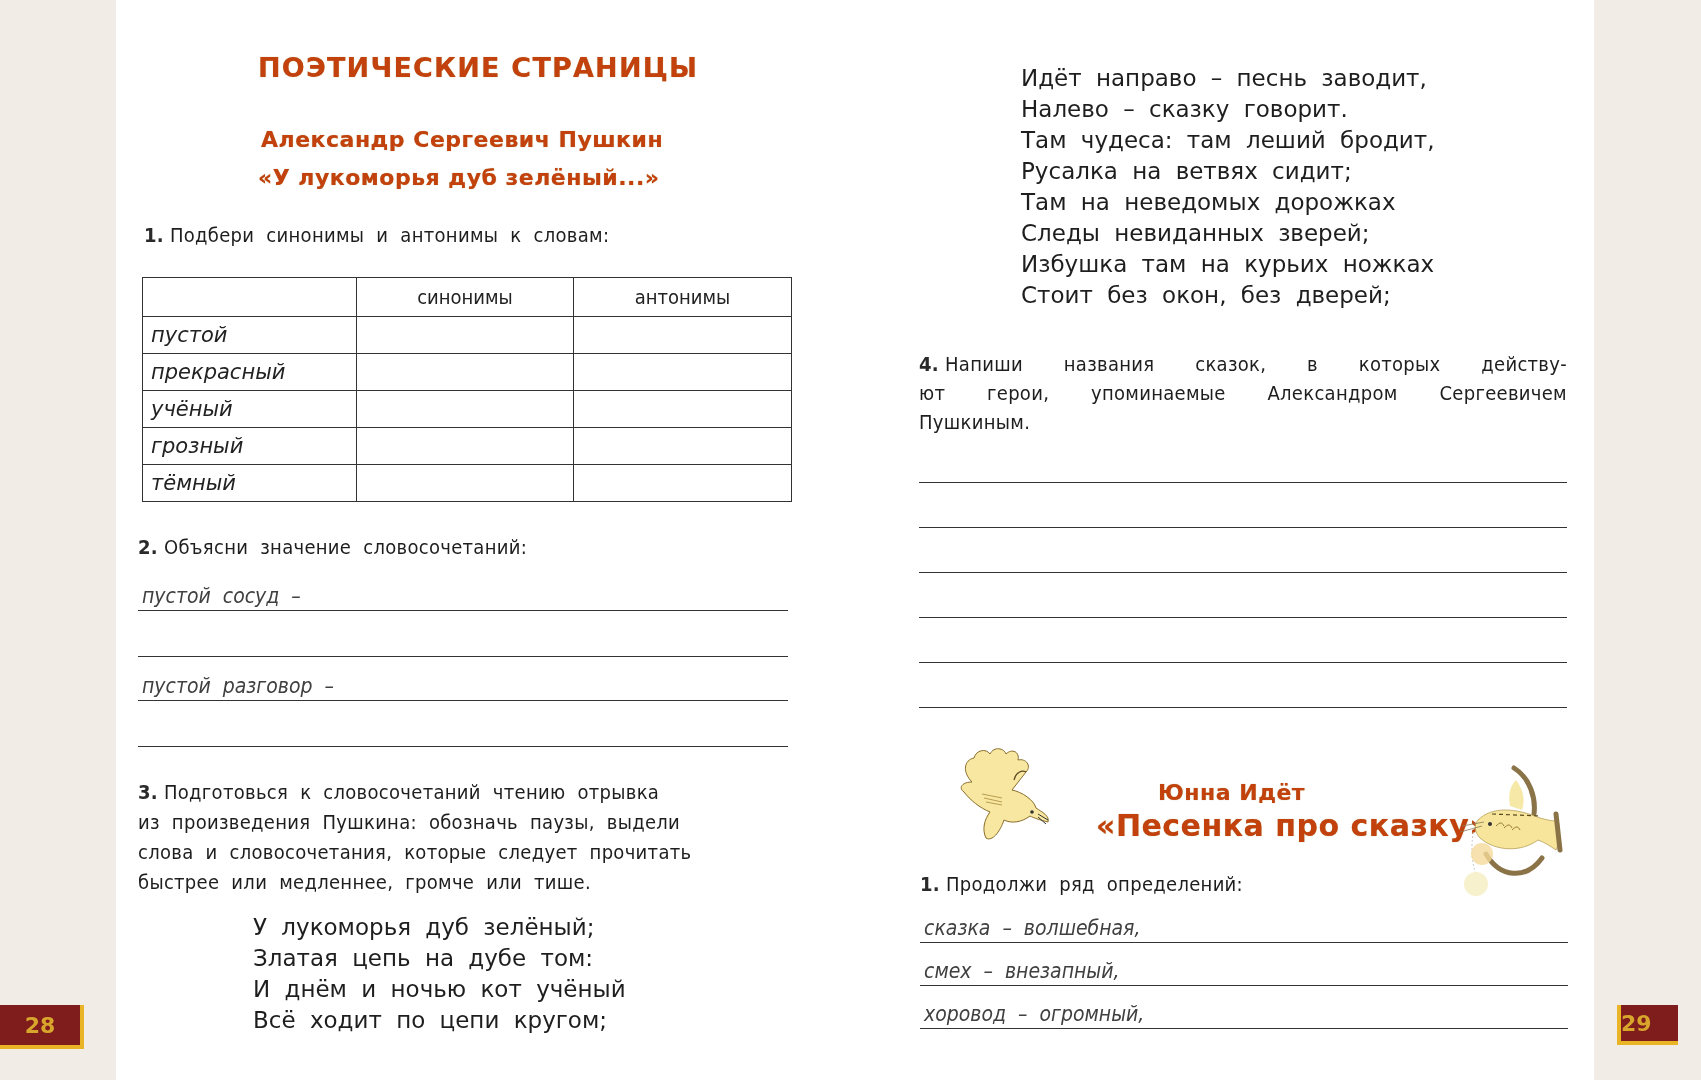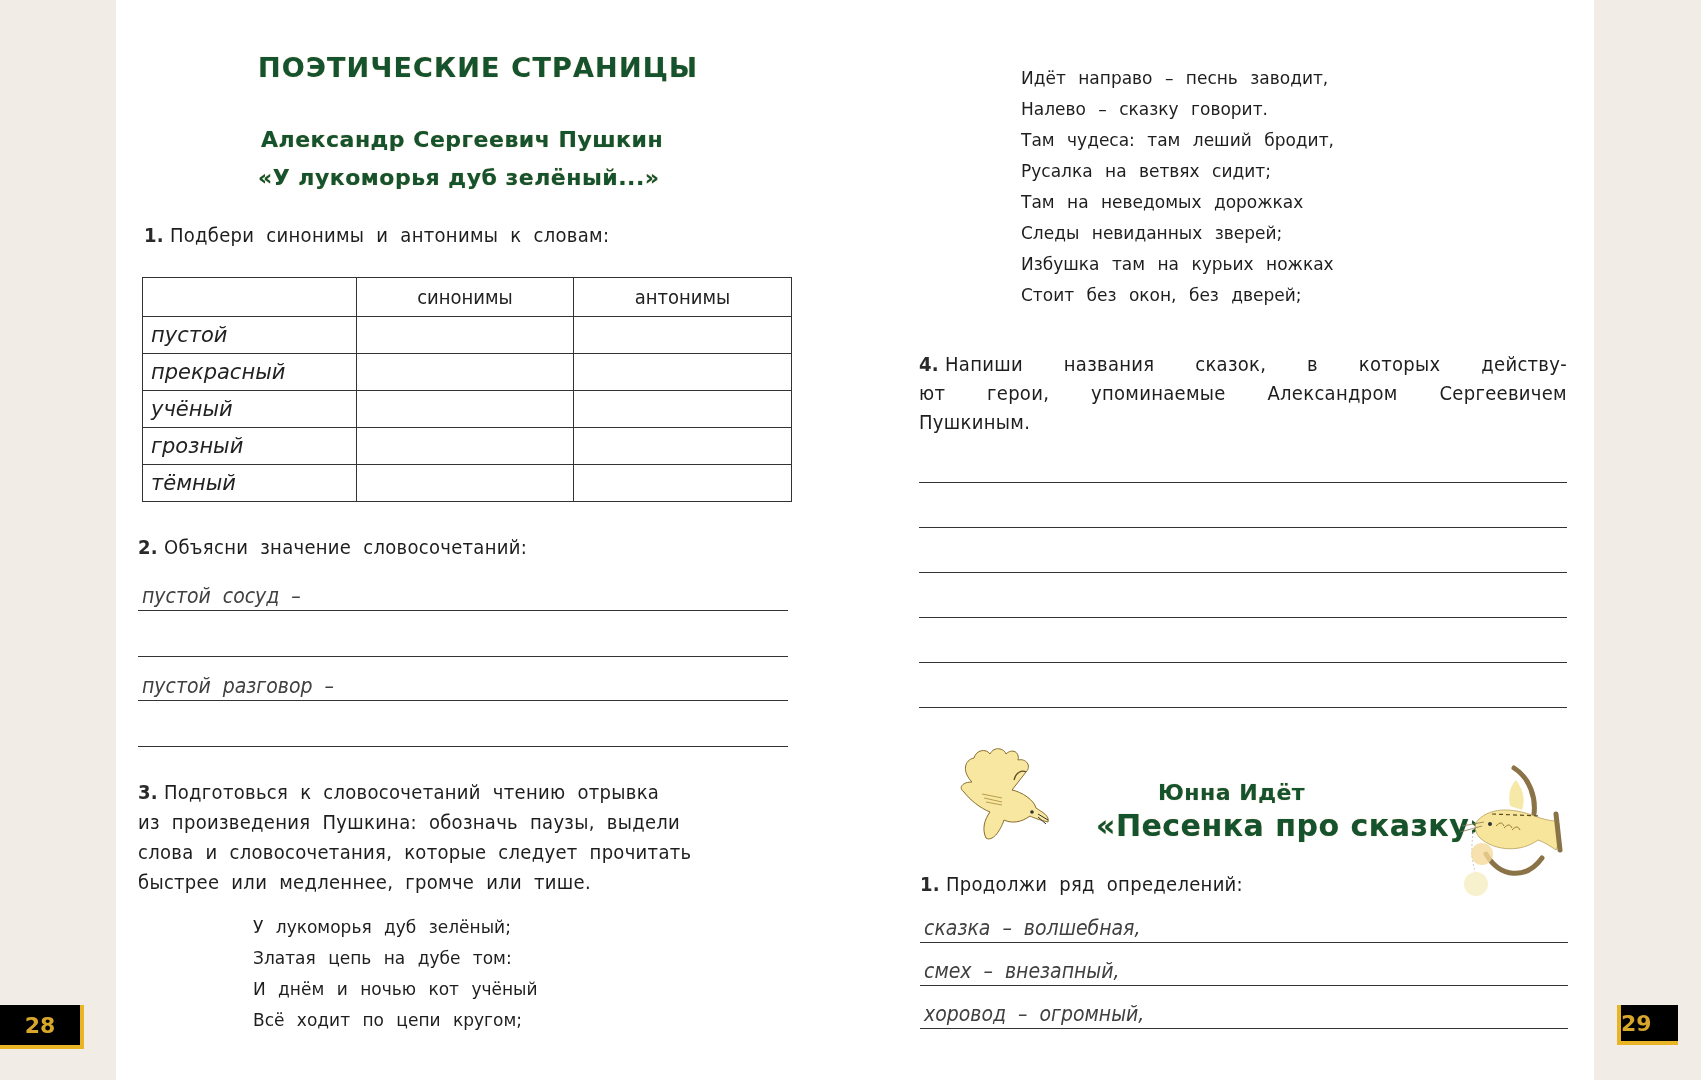--- a/index.html
+++ b/index.html
@@ -12,21 +12,21 @@
   .margin-strip { position:absolute; top:0; height:1080px; background:#f2ece7; }
   .margin-left { left:0; width:116px; }
   .margin-right { left:1594px; width:107px; }
 
   .page { position:absolute; top:0; height:1080px; }
   .page-left { left:116px; width:740px; }
   .page-right { left:856px; width:738px; }
 
   .heading {
     position:absolute; font-family:"DejaVu Sans","Liberation Sans",sans-serif; font-weight:bold;
-    color:#14532d; text-shadow:0 0 1px #b9a16a; letter-spacing:0.5px; white-space:nowrap;
+    color:#c2410c; text-shadow:0 0 1px #b9a16a; letter-spacing:0.5px; white-space:nowrap;
   }
   .h-section { left:142px; top:52px; font-size:27px; letter-spacing:1.2px; }
   .h-author { left:145px; top:127px; font-size:22px; }
   .h-title { left:142px; top:165px; font-size:22px; }
 
   .task {
     position:absolute; font-size:20px; line-height:30px; color:#1e1e1e;
     font-family:"DejaVu Sans","Liberation Sans",sans-serif; font-stretch:condensed;
     letter-spacing:0.3px; word-spacing:6px;
   }
@@ -43,27 +43,27 @@
 
   .write-line {
     position:absolute; border-bottom:1.5px solid #333; height:34px;
   }
   .line-prompt {
     position:absolute; left:4px; bottom:2px; font-style:italic; font-size:21px; color:#404040;
     white-space:nowrap; word-spacing:6px;
   }
 
   .poem {
-    position:absolute; font-size:17px; line-height:31px; color:#1e1e1e;
+    position:absolute; font-size:23px; line-height:31px; color:#1e1e1e;
     font-family:"DejaVu Sans","Liberation Sans",sans-serif; word-spacing:7px; white-space:nowrap;
   }
   .poem div { height:31px; }
 
   .page-badge {
-    position:absolute; top:1005px; height:40px; background:#000000;
+    position:absolute; top:1005px; height:40px; background:#7f1d1d;
     display:flex; align-items:center; justify-content:center;
     font-family:"DejaVu Sans","Liberation Sans",sans-serif; font-weight:bold; font-size:22px; color:#d9a62c;
   }
   .badge-left { left:0; width:80px; border-right:4px solid #e9b425; border-bottom:4px solid #e9b425; }
   .badge-right { left:1617px; width:61px; border-left:4px solid #e9b425; border-bottom:4px solid #e9b425; justify-content:flex-start; padding-left:0; box-sizing:border-box; }
 
   .bird { position:absolute; }
 </style>
 </head>
 <body>

